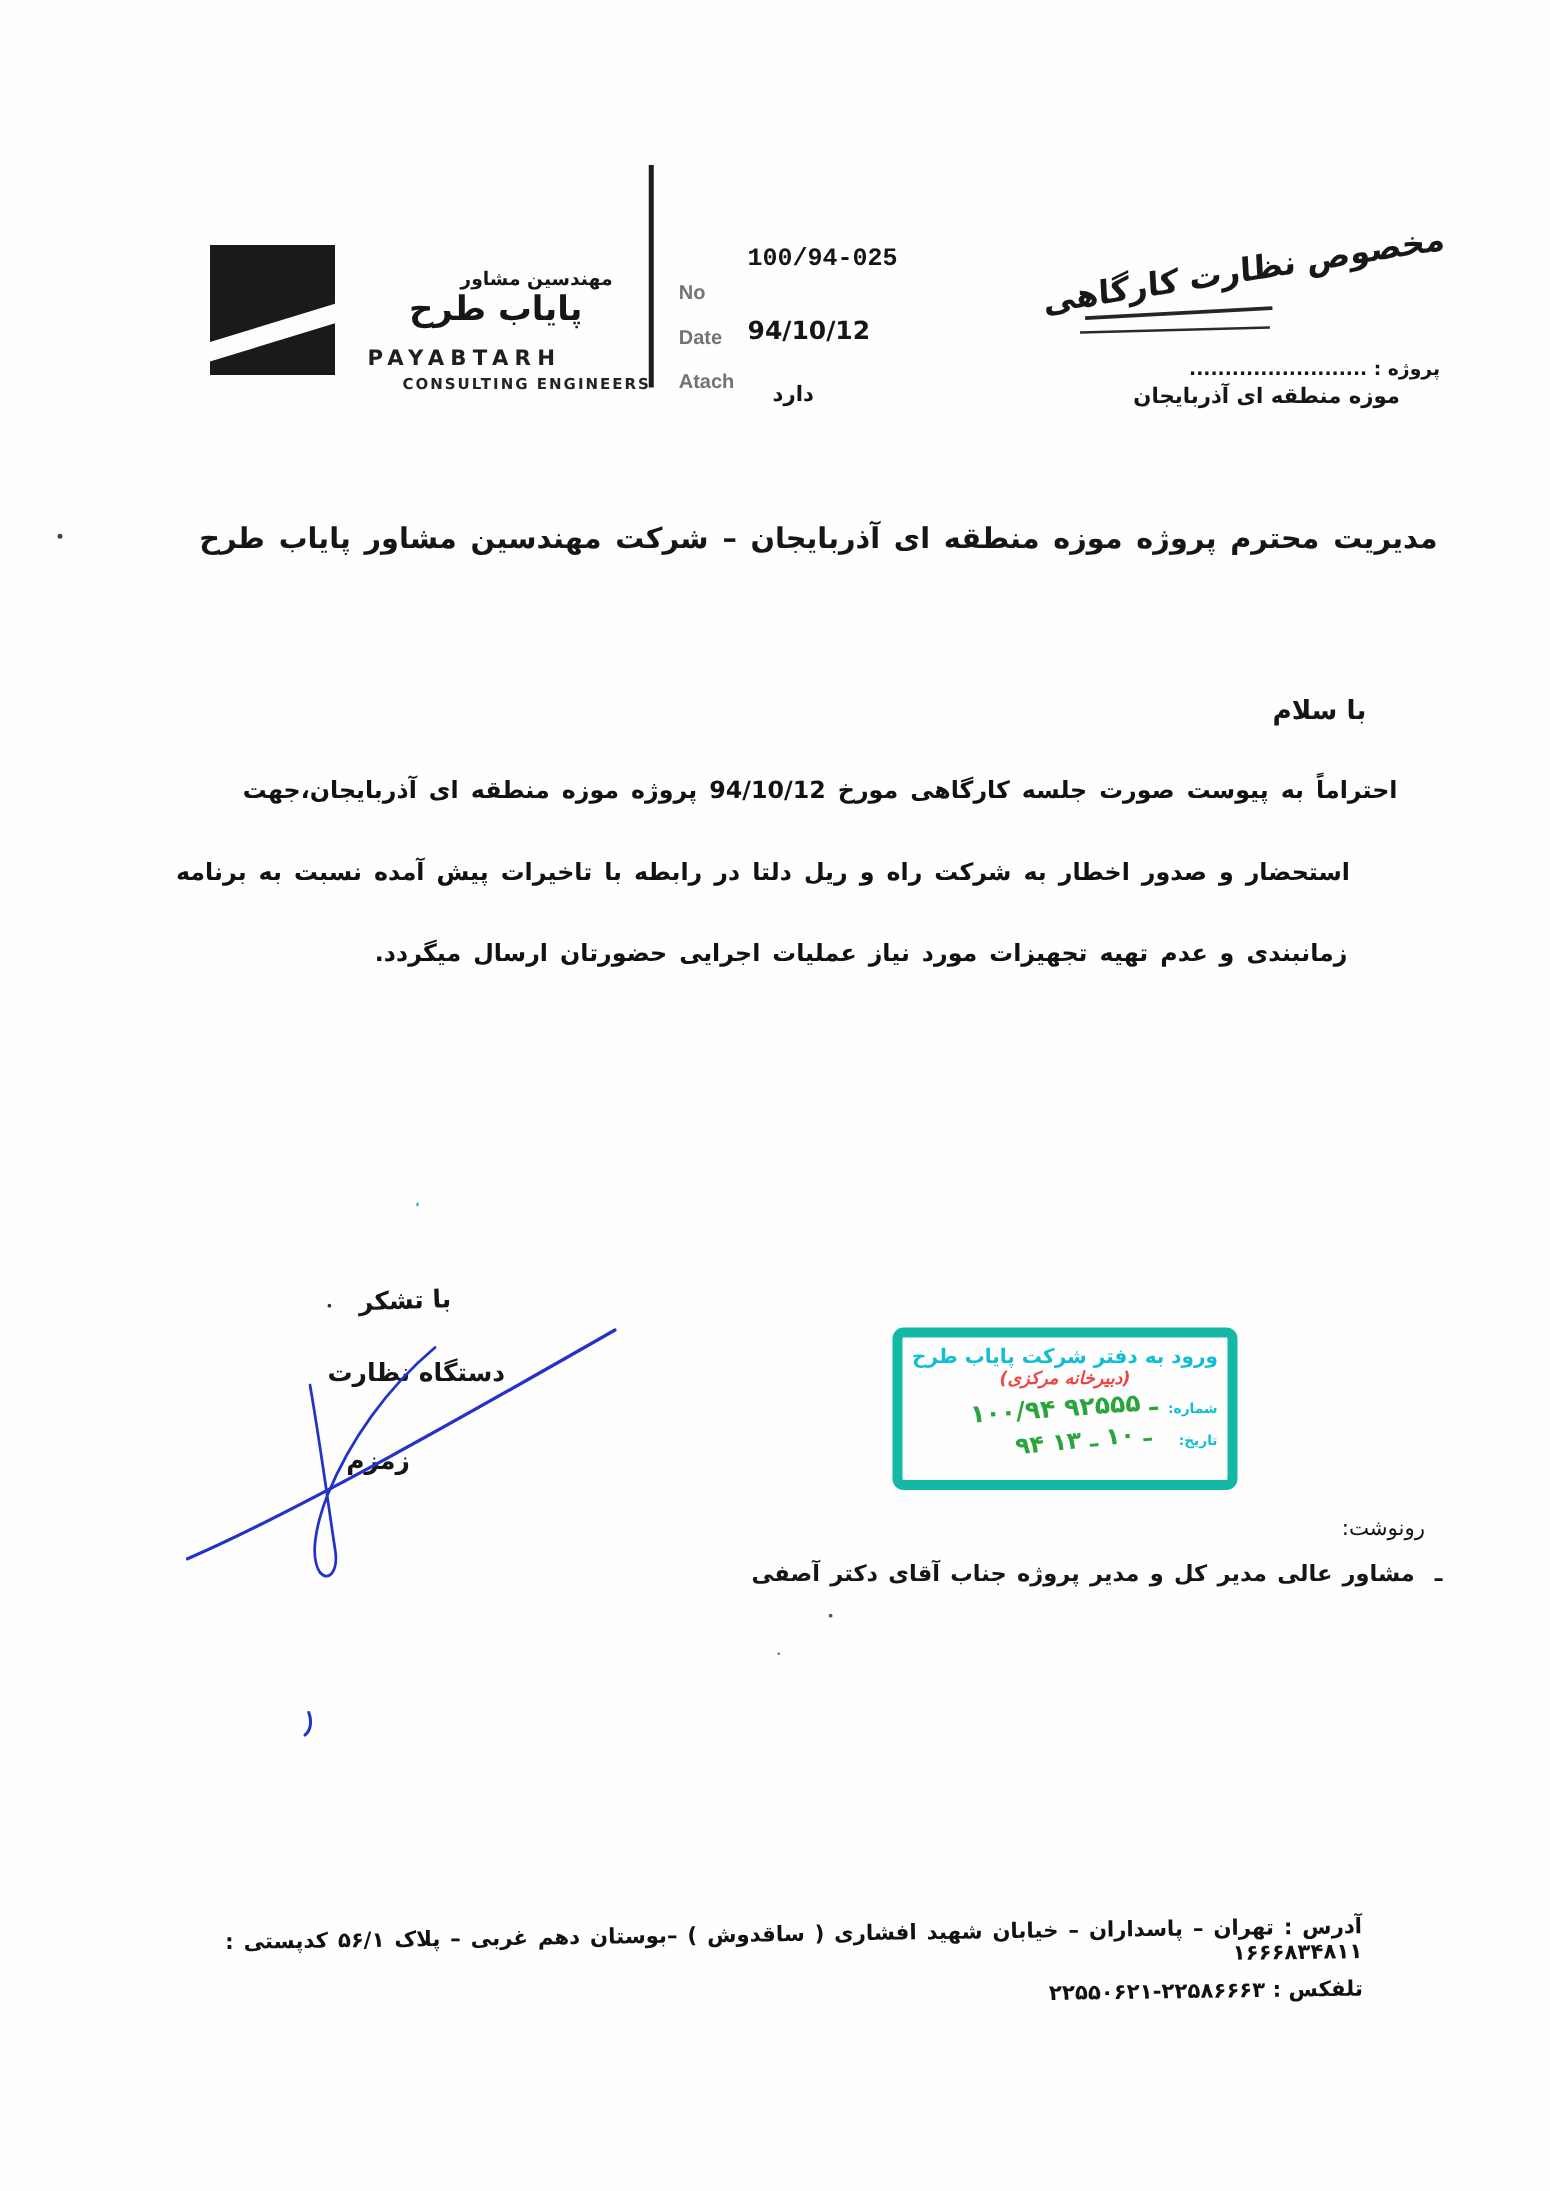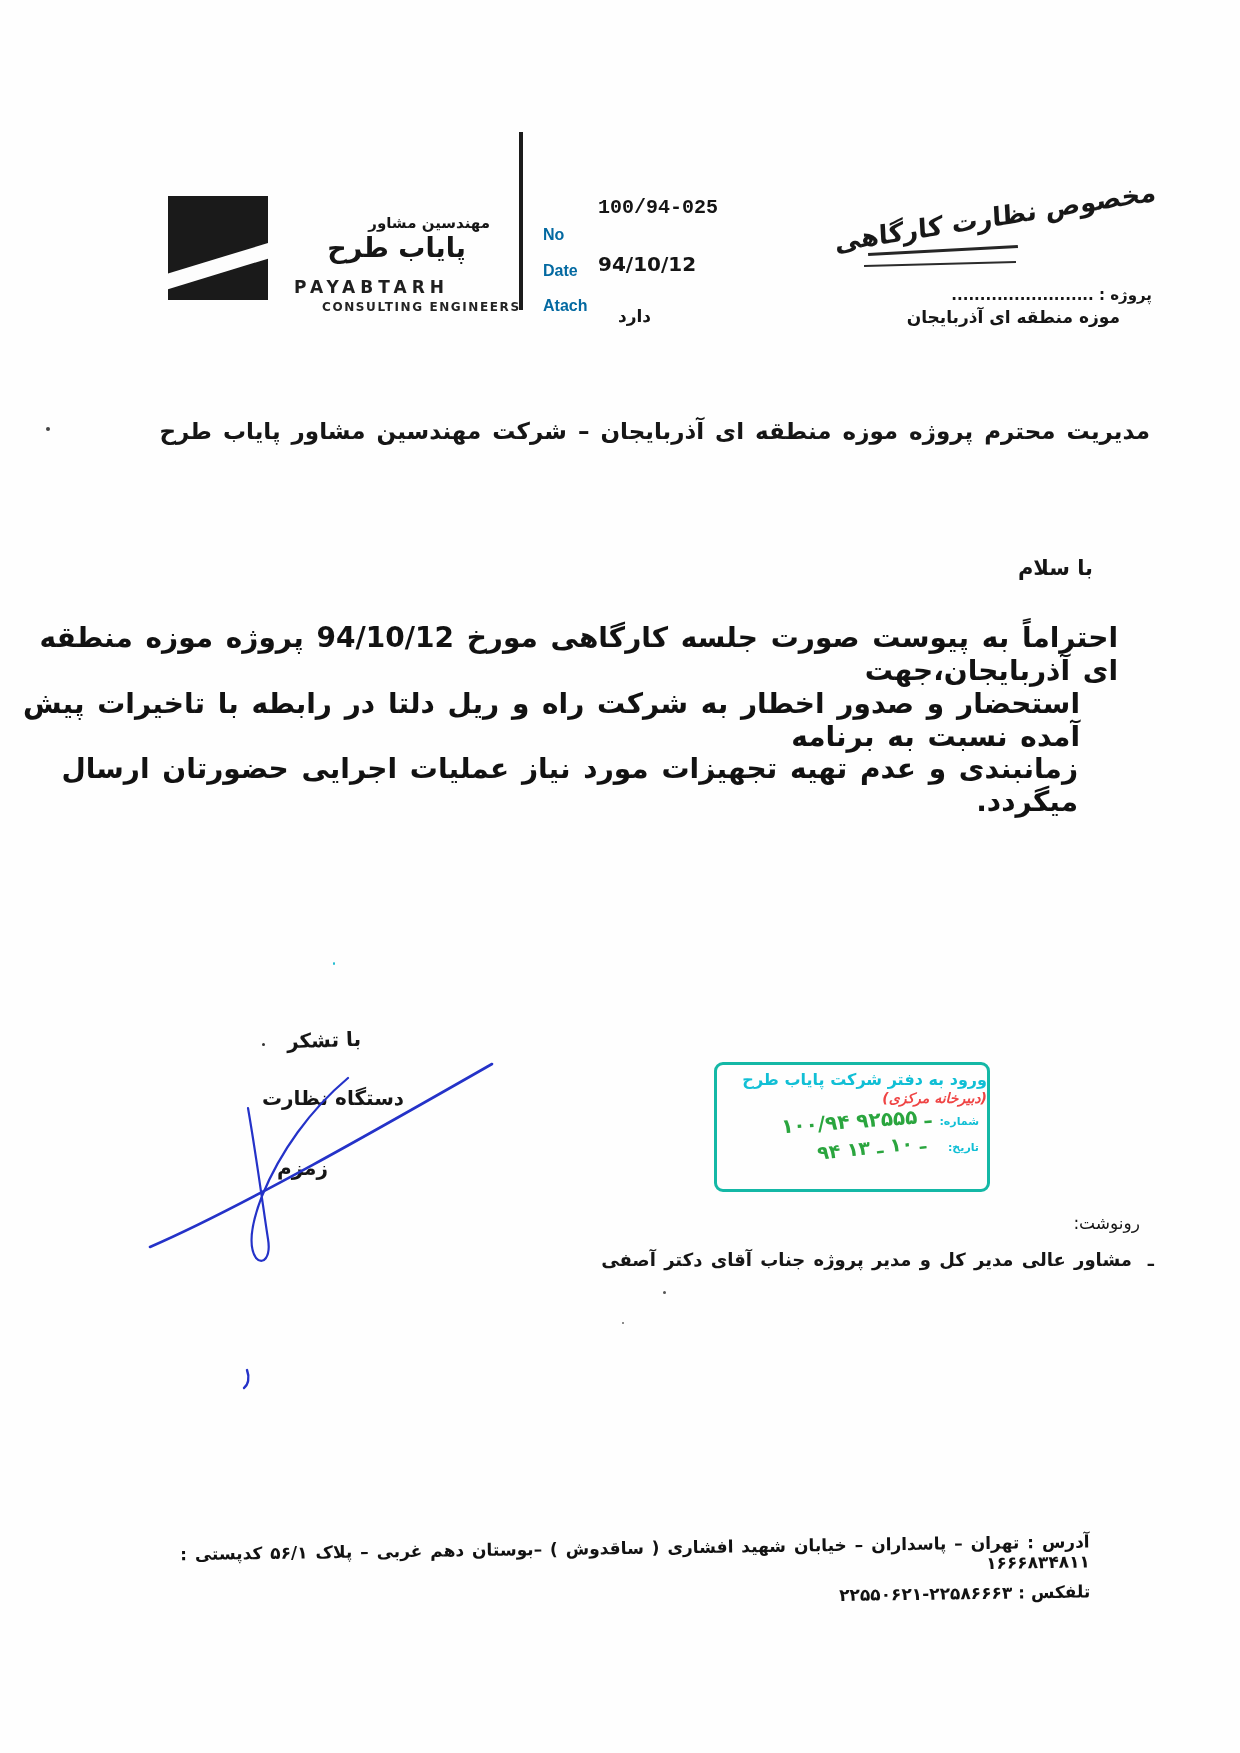--- a/index.html
+++ b/index.html
@@ -13,55 +13,55 @@
   .ltr-num{direction:ltr;unicode-bidi:embed;display:inline-block;}
 
   
   .logo-square{left:168px;top:196px;width:100px;height:104px;background:#1a1a1a;overflow:hidden;}
   .logo-stripe{position:absolute;left:-10px;top:62px;width:124px;height:15px;background:#fdfdfd;transform:rotate(-17deg);}
   .brand-fa-small{left:295px;top:214px;width:195px;text-align:right;font-size:15px;font-weight:bold;}
   .brand-fa-large{left:296px;top:232px;width:170px;text-align:right;font-size:27px;font-weight:bold;letter-spacing:1px;}
   .brand-en{left:294px;top:277px;font-size:17px;font-weight:bold;letter-spacing:5px;color:#1f1f1f;}
   .brand-en-sub{left:322px;top:300px;font-size:12px;font-weight:bold;letter-spacing:1.6px;color:#242424;}
   .vline{left:519px;top:132px;width:4px;height:178px;background:#1c1c1c;}
-  .hdr-label{font-size:16px;font-weight:bold;color:#0369a1;font-family:"Liberation Sans","DejaVu Sans",sans-serif;}
+  .hdr-label{font-size:16px;font-weight:bold;color:#737373;font-family:"Liberation Sans","DejaVu Sans",sans-serif;}
   .no-label{left:543px;top:226px;}
   .date-label{left:543px;top:246px;margin-top:16px;}
   .atach-label{left:543px;top:297px;}
   .hdr-value{font-size:20px;font-weight:600;color:#151515;}
   .no-value{left:598px;top:196px;font-family:Liberation Mono, monospace;}
   .date-value{left:598px;top:252px;}
   .atach-value{left:618px;top:306px;font-size:17px;font-weight:bold;}
 
   
   .handnote{right:82px;top:202px;font-size:26px;font-weight:bold;color:#181818;
     transform:rotate(-9deg) skewX(-6deg);letter-spacing:1px;}
   .hand-underline-1{left:868px;top:249px;width:150px;height:3px;background:#262626;transform:rotate(-3deg);}
   .hand-underline-2{left:864px;top:263px;width:152px;height:2px;background:#2b2b2b;transform:rotate(-1.5deg);}
   .project-line{right:88px;top:286px;font-size:15px;font-weight:bold;}
   .project-dots{letter-spacing:1px;font-weight:bold;}
   .project-value{right:120px;top:307px;font-size:17px;font-weight:600;}
 
   
   .recipient{right:90px;top:418px;font-size:23px;font-weight:bold;word-spacing:3px;margin-left:20px;}
   .salutation{right:147px;top:556px;font-size:21px;font-weight:bold;}
-  .body-line{font-size:28px;font-weight:bold;word-spacing:3px;color:#121212;}
+  .body-line{font-size:19px;font-weight:bold;word-spacing:3px;color:#121212;}
   .body-l1{right:122px;top:621px;}
   .body-l2{right:160px;top:687px;}
   .body-l3{right:162px;top:752px;}
 
   
   .thanks{left:287px;top:1028px;font-size:20px;font-weight:bold;transform:rotate(-2deg);}
   .sig-org{left:262px;top:1086px;font-size:20px;font-weight:bold;}
   .sig-name{left:277px;top:1156px;font-size:20px;font-weight:bold;}
   .sig-svg{left:130px;top:1000px;}
 
   
   .stamp{left:714px;top:1062px;width:276px;height:130px;box-sizing:border-box;
-    border:3px solid #14b8a6;border-radius:9px;text-align:right;direction:rtl;
+    border:8px solid #14b8a6;border-radius:9px;text-align:center;direction:rtl;
     background:rgba(255,255,255,0);}
   .stamp-l1{margin-top:5px;font-size:16px;font-weight:bold;color:#11bfd5;}
   .stamp-l2{margin-top:1px;font-size:14px;font-weight:bold;color:#ef4444;font-style:italic;}
   .stamp-row{display:flex;direction:rtl;align-items:center;justify-content:flex-start;
     padding-right:8px;gap:8px;margin-top:3px;}
   .stamp-field-label{font-size:11px;font-weight:bold;color:#11bfd5;white-space:nowrap;}
   .stamp-ink{font-size:20px;font-weight:bold;color:#2aa53e;letter-spacing:2px;transform:rotate(-4deg);}
   .stamp-ink-date{font-size:19px;transform:rotate(-6deg);margin-right:14px;}
 
   

